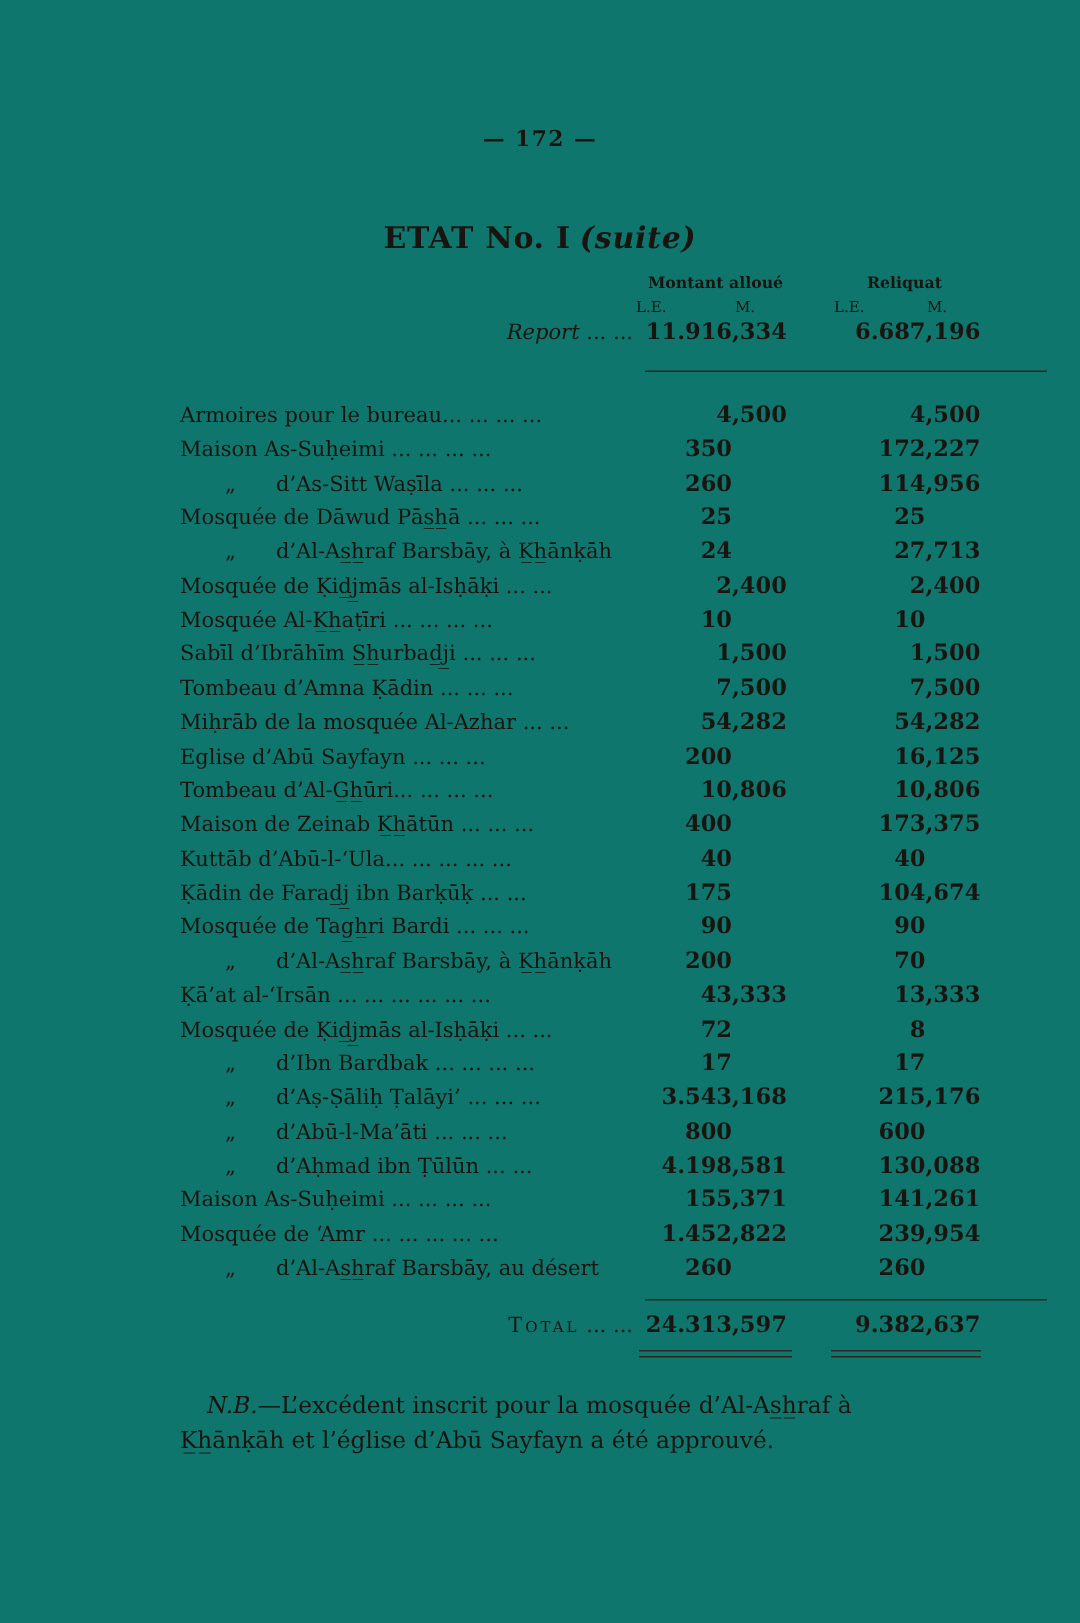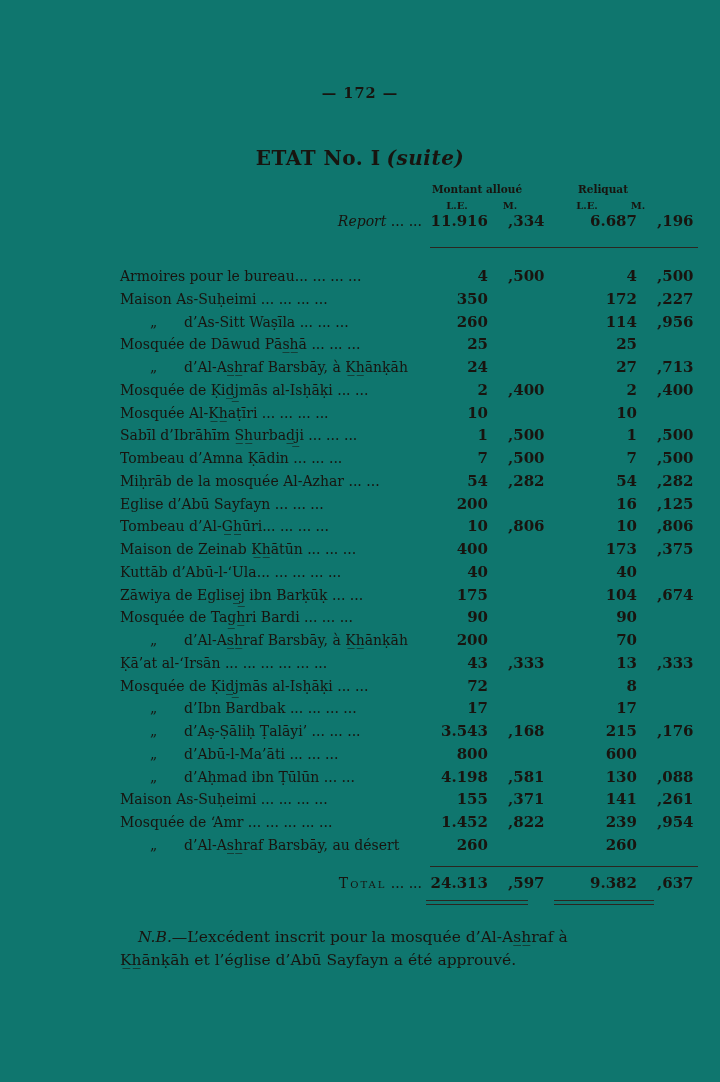--- a/index.html
+++ b/index.html
@@ -17,31 +17,31 @@
     text-align:center; font-size:14.5px; font-weight:bold; letter-spacing:1px;
   }
   .title {
     position:absolute; top:146px; left:0; width:720px;
     text-align:center; font-size:20px; font-weight:bold; letter-spacing:0.5px;
   }
   .title .suffix { font-style:italic; margin-left:6px; }
   .colhead { position:absolute; font-size:10.5px; font-weight:bold; text-align:center; }
   .h-montant { top:183px; left:424px; width:106px; }
   .h-reliquat { top:183px; left:548px; width:110px; }
-  .subhead { position:absolute; top:200px; font-size:10px; font-weight:bold; text-align:center; }
+  .subhead { position:absolute; top:200px; font-size:10px; font-weight:normal; }
   .h-le1 { left:424px; width:66px; }
   .h-m1  { left:490px; width:40px; }
   .h-le2 { left:556px; width:62px; }
   .h-m2  { left:618px; width:40px; }
 
   .trow { display:flex; align-items:baseline; height:22.75px; white-space:nowrap; }
   .lbl  { width:310px; font-size:14px; }
   .ditto { display:inline-block; width:64px; padding-left:30px; }
   .ditto:empty { display:none; }
-  .num  { display:flex; font-weight:bold; font-size:15px;gap:20px; }
+  .num  { display:flex; font-weight:bold; font-size:15px; }
   .montant .int { width:58px; text-align:right; }
   .montant .frac{ width:42px; text-align:left; }
   .reliquat .int { width:87px; text-align:right; }
   .reliquat .frac{ width:55px; text-align:left; }
 
   .report-row { position:absolute; top:212px; left:120px; }
   .report-row .lbl { text-align:right; padding-right:8px; }
   .report-word { font-style:italic; }
 
   .rows { position:absolute; top:267px; left:120px; }
@@ -258,21 +258,21 @@
           <span class="int">40</span>
           <span class="frac"></span>
         </span>
     <span class="num reliquat">
           <span class="int">40</span>
           <span class="frac"></span>
         </span>
   </div>
 
   <div class="trow">
-    <span class="lbl"><span class="ltext">Zāwiya de Eglise̲j̲ ibn Barḳūḳ ... ...</span></span>
+    <span class="lbl"><span class="ltext">Ḳādin de Farad̲j̲ ibn Barḳūḳ ... ...</span></span>
     <span class="num montant">
           <span class="int">175</span>
           <span class="frac"></span>
         </span>
     <span class="num reliquat">
           <span class="int">104</span>
           <span class="frac">,674</span>
         </span>
   </div>
 

